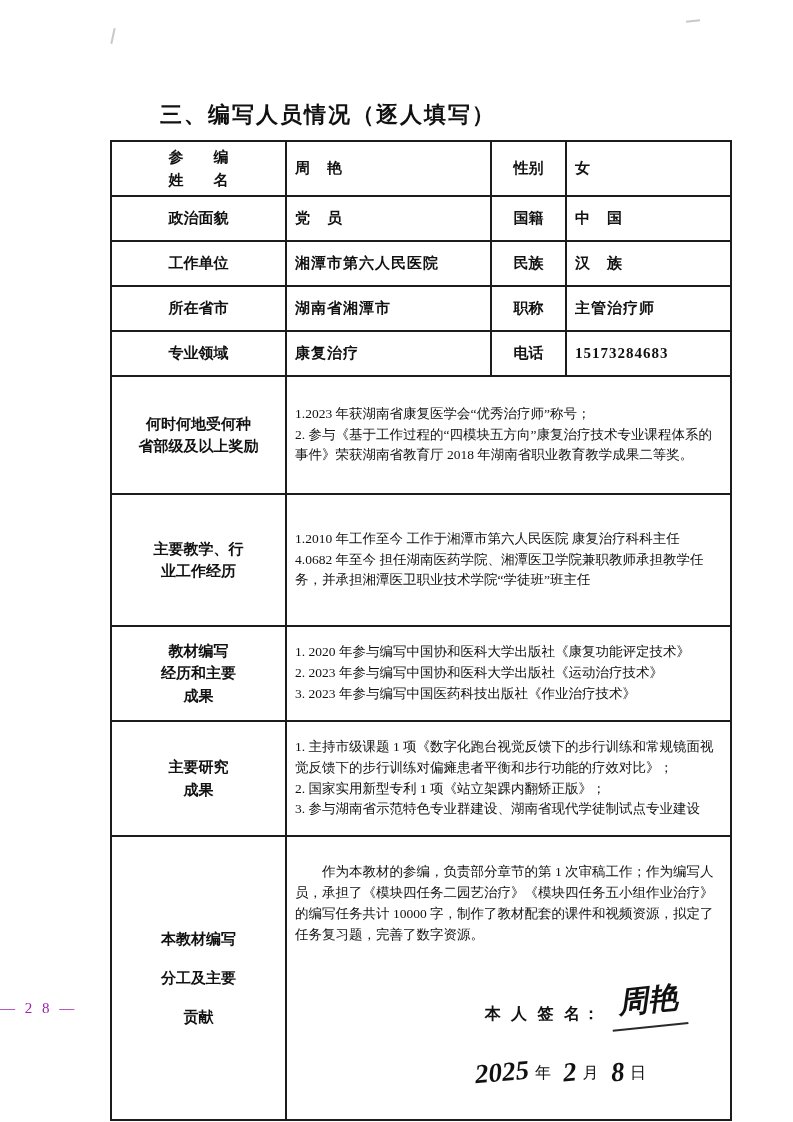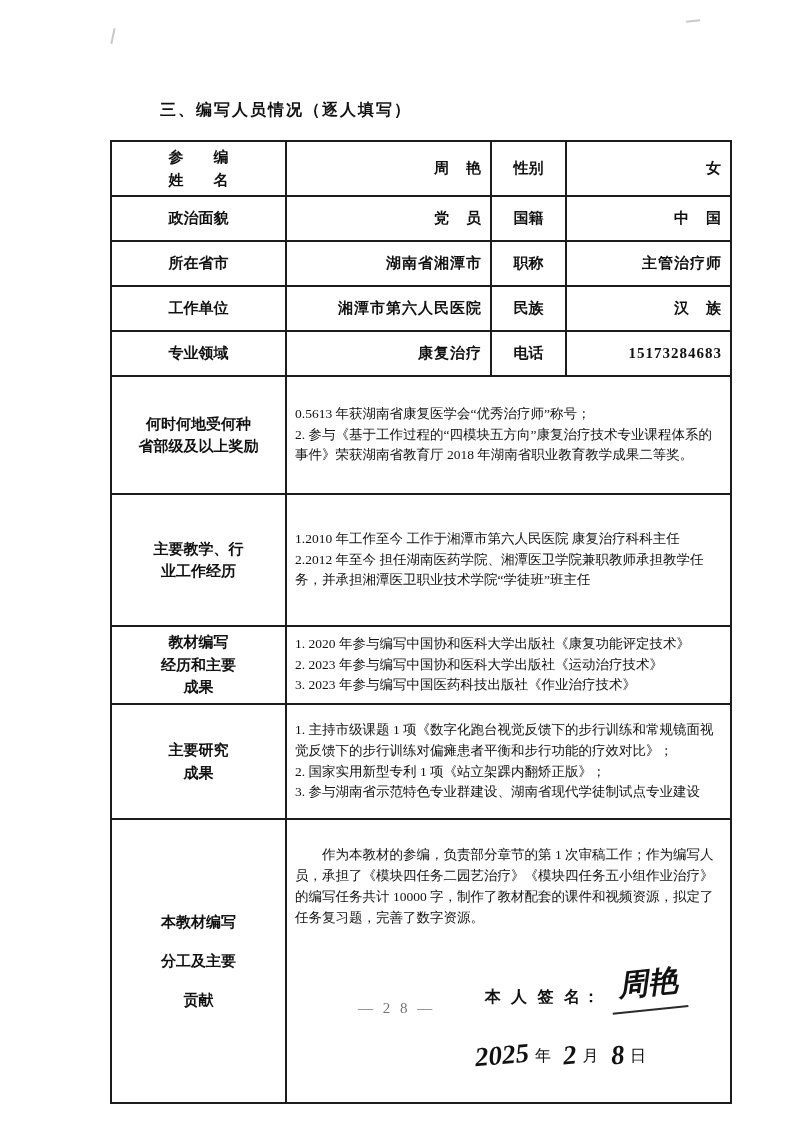--- a/index.html
+++ b/index.html
@@ -10,42 +10,42 @@
     font-family:"Liberation Serif", serif;
     overflow:hidden;
   }
   .scan-mark { position:absolute; background:#9a9a9a; opacity:.55; }
   .scan-mark.m1 { left:112px; top:28px; width:2px; height:16px; transform:rotate(12deg); }
   .scan-mark.m2 { left:686px; top:20px; width:14px; height:2px; transform:rotate(-6deg); }
 
   .title {
     position:absolute; left:160px; top:100px;
     font-family:"Liberation Sans", sans-serif;
-    font-size:16px; font-weight:bold; letter-spacing:2px;
+    font-size:22px; font-weight:bold; letter-spacing:2px;
   }
 
   .form-table {
     position:absolute; left:110px; top:140px; width:620px;
     border-collapse:collapse; table-layout:fixed;
   }
   .form-table td { border:2px solid #1c1c1c; padding:4px 8px; vertical-align:middle; }
 
   col.c1 { width:175px; } col.c2 { width:205px; } col.c3 { width:75px; } col.c4 { width:165px; }
 
   .lbl, .lbl2 {
     text-align:center; font-weight:bold; font-size:15px;
     white-space:pre-line; line-height:1.5;
     font-family:"Liberation Sans", sans-serif;
   }
-  .val, .val2 { text-align:right; font-weight:bold; font-size:15px; letter-spacing:1px; }
+  .val, .val2 { text-align:left; font-weight:bold; font-size:15px; letter-spacing:1px; }
 
   tr.r-basic { height:45px;margin-top:20px; }
   tr.r-award { height:118px; }
   tr.r-teach { height:132px; }
-  tr.r-book  { height:78px; }
+  tr.r-book  { height:95px; }
   tr.r-research { height:115px; }
   tr.r-final { height:165px; }
 
   .content {
     font-size:13.5px; line-height:1.55; text-align:left;
     white-space:pre-line; padding:6px 10px;
   }
   .lbl-final { line-height:2.6;margin-left:48px; }
   .content-final { vertical-align:top; padding-top:10px; }
   .para { text-indent:2em; }
@@ -58,22 +58,22 @@
     transform:rotate(-6deg); border-bottom:2px solid #2a2a2a;
   }
   .date-row { text-align:right; padding-right:70px; margin-top:4px; font-size:16px; white-space:nowrap; }
   .date-row .unit { font-size:16px; letter-spacing:2px; margin:0 4px; }
   .hw {
     display:inline-block; font-size:27px; font-weight:bold; font-style:italic;
     transform:rotate(-5deg); margin:0 2px; vertical-align:-3px;
   }
 
   .footer {
-    position:absolute; left:0; right:0; top:1000px; text-align:center;
-    font-size:15px; letter-spacing:3px; color:#737373;
+    position:absolute; left:0; right:0; top:1000px; text-align:left;
+    font-size:15px; letter-spacing:3px; color:#a21caf;
   }
 </style>
 </head>
 <body>
 
 <div class="page">
 
   <div class="scan-mark m1"></div>
   <div class="scan-mark m2"></div>
 
@@ -97,52 +97,52 @@
     </tr>
 
     <tr class="r-basic">
       <td class="lbl">政治面貌</td>
       <td class="val">党　员</td>
       <td class="lbl2">国籍</td>
       <td class="val2">中　国</td>
     </tr>
 
     <tr class="r-basic">
+      <td class="lbl">工作单位</td>
+      <td class="val">湘潭市第六人民医院</td>
+      <td class="lbl2">民族</td>
+      <td class="val2">汉　族</td>
+    </tr>
+
+    <tr class="r-basic">
       <td class="lbl">所在省市</td>
       <td class="val">湖南省湘潭市</td>
       <td class="lbl2">职称</td>
       <td class="val2">主管治疗师</td>
-    </tr>
-
-    <tr class="r-basic">
-      <td class="lbl">工作单位</td>
-      <td class="val">湘潭市第六人民医院</td>
-      <td class="lbl2">民族</td>
-      <td class="val2">汉　族</td>
     </tr>
 
     <tr class="r-basic">
       <td class="lbl">专业领域</td>
       <td class="val">康复治疗</td>
       <td class="lbl2">电话</td>
       <td class="val2">15173284683</td>
     </tr>
 
     <tr class="r-award">
       <td class="lbl">何时何地受何种
 省部级及以上奖励</td>
-      <td class="content" colspan="3">0.5613 年获湖南省康复医学会“优秀治疗师”称号；
+      <td class="content" colspan="3">1.2023 年获湖南省康复医学会“优秀治疗师”称号；
 2. 参与《基于工作过程的“四模块五方向”康复治疗技术专业课程体系的事件》荣获湖南省教育厅 2018 年湖南省职业教育教学成果二等奖。</td>
     </tr>
 
     <tr class="r-teach">
       <td class="lbl">主要教学、行
 业工作经历</td>
       <td class="content" colspan="3">1.2010 年工作至今  工作于湘潭市第六人民医院  康复治疗科科主任
-2.2012 年至今  担任湖南医药学院、湘潭医卫学院兼职教师承担教学任务，并承担湘潭医卫职业技术学院“学徒班”班主任</td>
+4.0682 年至今  担任湖南医药学院、湘潭医卫学院兼职教师承担教学任务，并承担湘潭医卫职业技术学院“学徒班”班主任</td>
     </tr>
 
     <tr class="r-book">
       <td class="lbl">教材编写
 经历和主要
 成果</td>
       <td class="content" colspan="3">1. 2020 年参与编写中国协和医科大学出版社《康复功能评定技术》
 2. 2023 年参与编写中国协和医科大学出版社《运动治疗技术》
 3.  2023 年参与编写中国医药科技出版社《作业治疗技术》</td>
     </tr>

